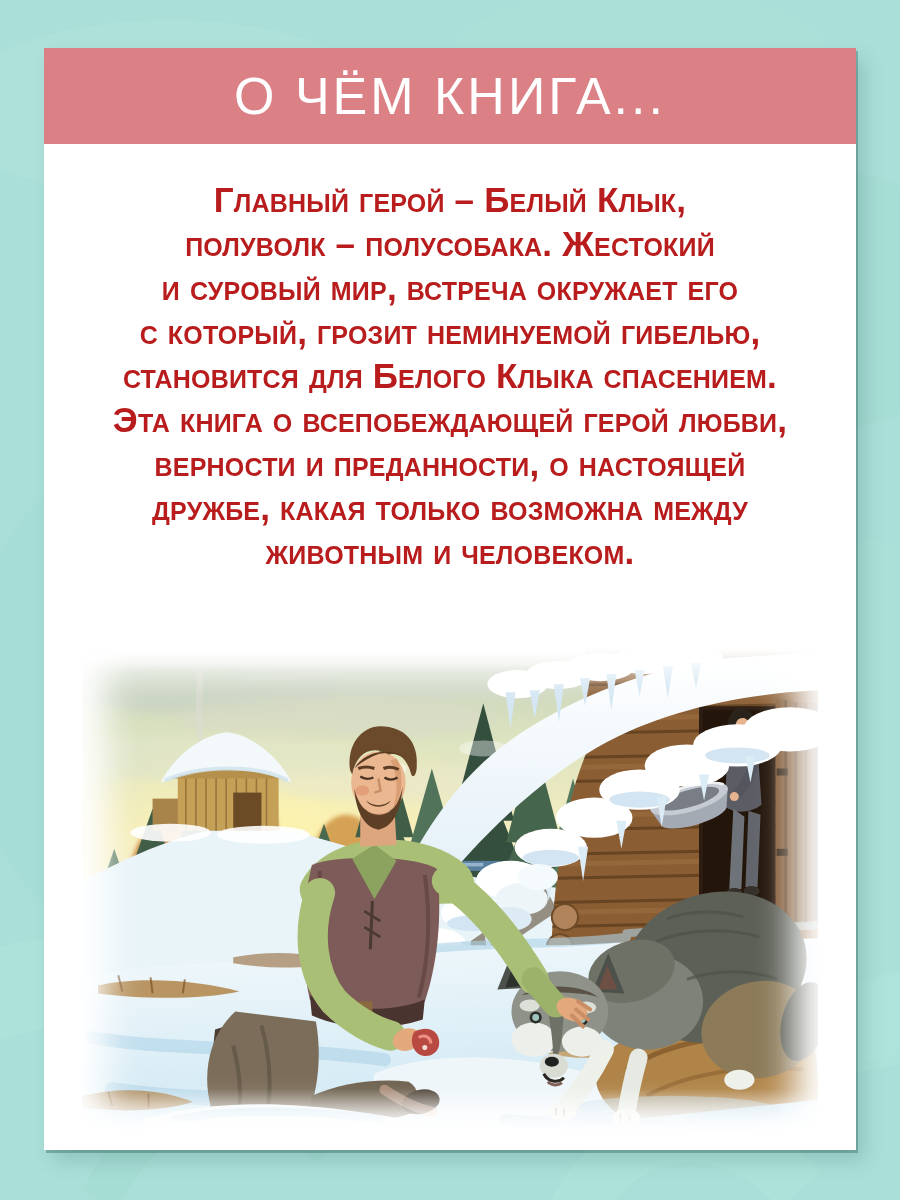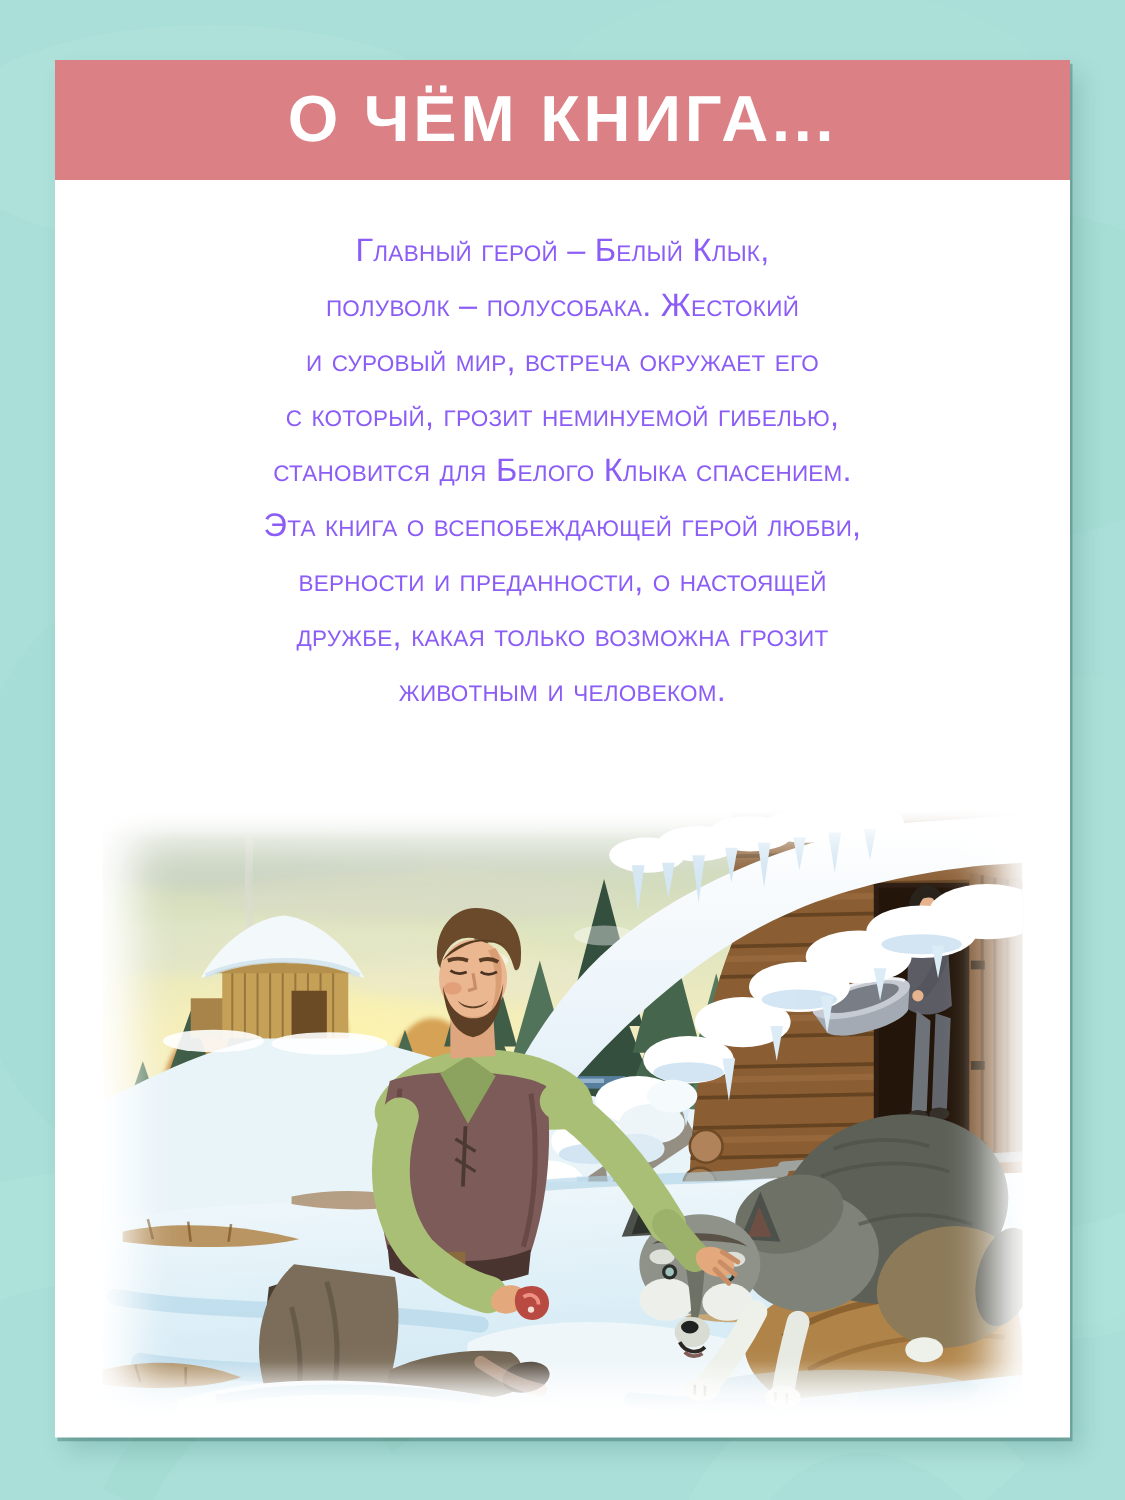--- a/index.html
+++ b/index.html
@@ -12,28 +12,28 @@
   .card{
     position:absolute;left:44px;top:48px;width:812px;height:1102px;
     background:#ffffff;
     box-shadow:2px 3px 0 rgba(42,96,90,.38), 9px 11px 18px rgba(42,96,90,.20);
   }
   .card-header{
     height:96px;background:#db8186;
     display:flex;align-items:center;justify-content:center;
   }
   .card-header h1{
-    margin:0;color:#ffffff;font-size:52px;font-weight:700;
+    margin:0;color:#ffffff;font-size:52px;font-weight:400;
     letter-spacing:3px;white-space:nowrap;
   }
   .description{padding-top:34px;text-align:center;}
   .desc-line{
     font-variant:small-caps;
-    font-weight:400;font-size:26px;line-height:44px;
-    color:#8b5cf6;letter-spacing:0.2px;white-space:nowrap;
+    font-weight:700;font-size:35px;line-height:44px;
+    color:#b91c1c;letter-spacing:0.2px;white-space:nowrap;
   }
   .illustration{position:absolute;left:38px;top:600px;width:736px;height:492px;}
   .illustration svg{width:100%;height:100%;display:block;}
   .vignette{
     position:absolute;inset:-2px;pointer-events:none;
     box-shadow:inset 0 0 36px 26px #ffffff;
   }
   .fade-bottom{
     position:absolute;left:-2px;right:-2px;bottom:-3px;height:54px;pointer-events:none;
     background:linear-gradient(to bottom, rgba(255,255,255,0), #ffffff 85%);
@@ -68,21 +68,21 @@
     </div>
 
     <div class="description">
       <div class="desc-line">Главный герой – Белый Клык,</div>
       <div class="desc-line">полуволк – полусобака. Жестокий</div>
       <div class="desc-line">и суровый мир, встреча окружает его</div>
       <div class="desc-line">с который, грозит неминуемой гибелью,</div>
       <div class="desc-line">становится для Белого Клыка спасением.</div>
       <div class="desc-line">Эта книга о всепобеждающей герой любви,</div>
       <div class="desc-line">верности и преданности, о настоящей</div>
-      <div class="desc-line">дружбе, какая только возможна грозит</div>
+      <div class="desc-line">дружбе, какая только возможна между</div>
       <div class="desc-line">животным и человеком.</div>
     </div>
 
     <div class="illustration">
       <svg viewBox="0 0 730 490" preserveAspectRatio="none" aria-hidden="true">
         <defs>
           <linearGradient id="sky" x1="0" y1="0" x2="0" y2="1">
             <stop offset="0" stop-color="#c2cfba"></stop>
             <stop offset="0.3" stop-color="#dde4c0"></stop>
             <stop offset="0.55" stop-color="#f2ecc0"></stop>

